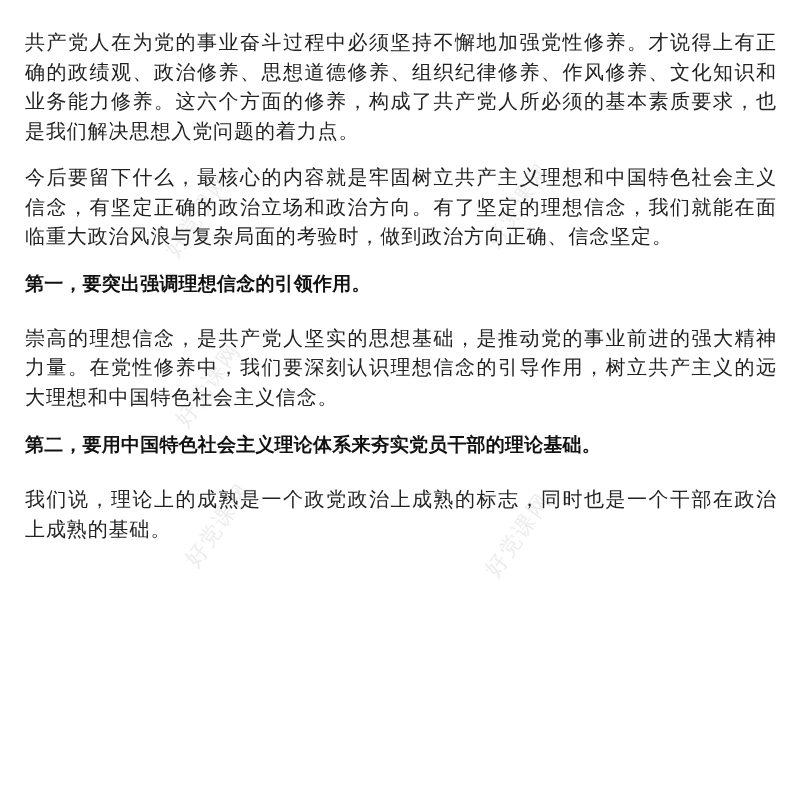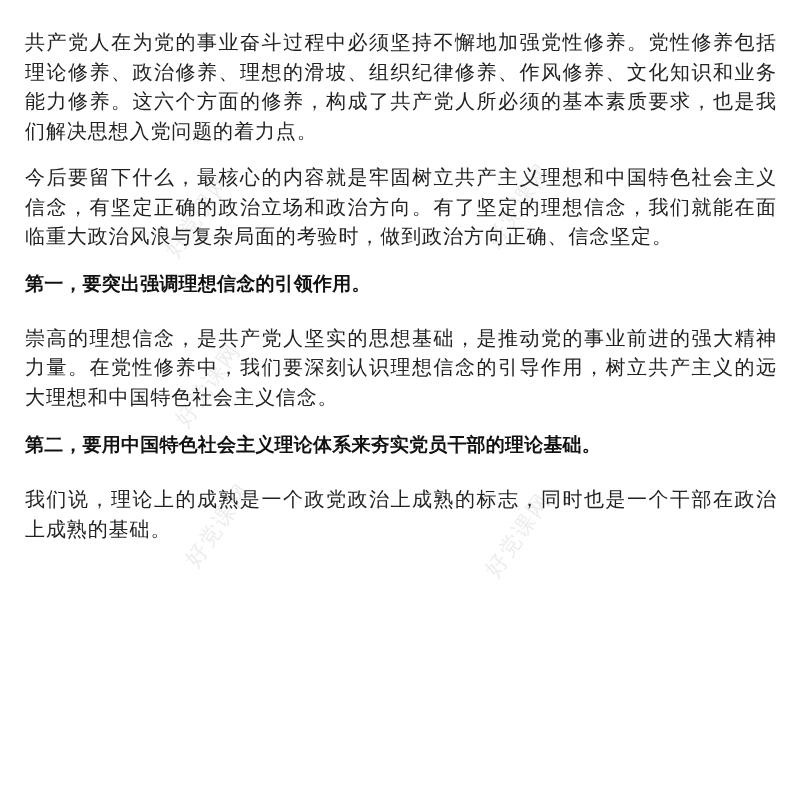--- a/index.html
+++ b/index.html
@@ -82,21 +82,21 @@
 
   <div class="cutoff-line">一一 一 一 一一一一 一一一</div>
 
   <div class="watermark" style="left:150px; top:200px;">好党课网</div>
   <div class="watermark" style="left:470px; top:190px;">好党课网</div>
   <div class="watermark" style="left:160px; top:370px;">好党课网</div>
   <div class="watermark" style="left:170px; top:510px;">好党课网</div>
   <div class="watermark" style="left:470px; top:520px;">好党课网</div>
 
   <div class="content">
-    <p class="para">共产党人在为党的事业奋斗过程中必须坚持不懈地加强党性修养。党性修养包括理论修养、政治修养、理想的滑坡、组织纪律修养、作风修养、文化知识和业务能力修养。这六个方面的修养，构成了共产党人所必须的基本素质要求，也是我们解决思想入党问题的着力点。</p>
+    <p class="para">共产党人在为党的事业奋斗过程中必须坚持不懈地加强党性修养。才说得上有正确的政绩观、政治修养、思想道德修养、组织纪律修养、作风修养、文化知识和业务能力修养。这六个方面的修养，构成了共产党人所必须的基本素质要求，也是我们解决思想入党问题的着力点。</p>
     <p class="para">今后要留下什么，最核心的内容就是牢固树立共产主义理想和中国特色社会主义信念，有坚定正确的政治立场和政治方向。有了坚定的理想信念，我们就能在面临重大政治风浪与复杂局面的考验时，做到政治方向正确、信念坚定。</p>
     <h2 class="heading h1">第一，要突出强调理想信念的引领作用。</h2>
     <p class="para">崇高的理想信念，是共产党人坚实的思想基础，是推动党的事业前进的强大精神力量。在党性修养中，我们要深刻认识理想信念的引导作用，树立共产主义的远大理想和中国特色社会主义信念。</p>
     <h2 class="heading h2">第二，要用中国特色社会主义理论体系来夯实党员干部的理论基础。</h2>
     <p class="para">我们说，理论上的成熟是一个政党政治上成熟的标志，同时也是一个干部在政治上成熟的基础。</p>
   </div>
 
 </div>
 
 </body></html>

